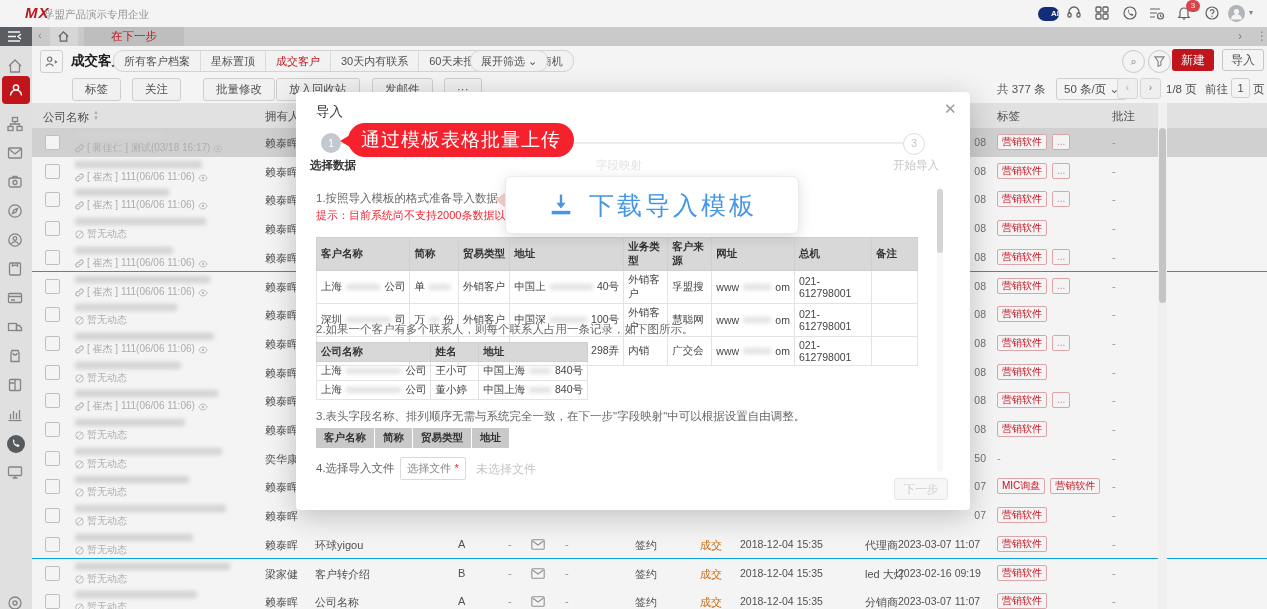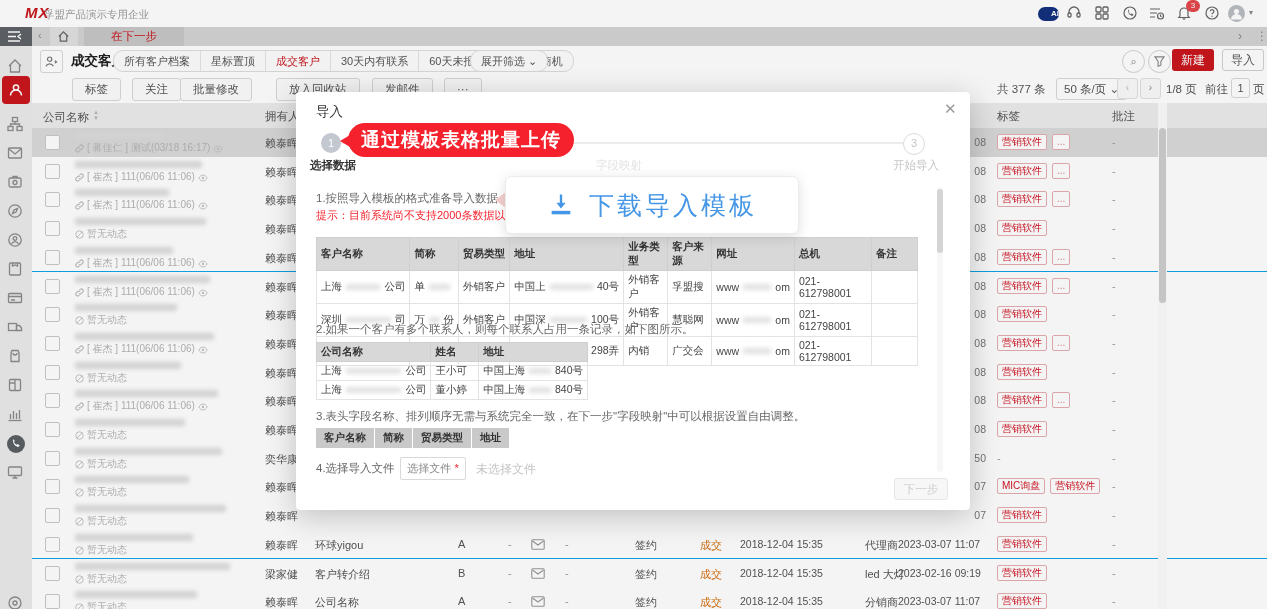--- a/index.html
+++ b/index.html
@@ -84,21 +84,21 @@
          box-shadow:0 6px 30px rgba(0,0,0,0.22);font-size:12px;color:#666;}
   .m{position:absolute;}
   #mtitle{left:20px;top:11px;font-size:13.5px;color:#333;}
   #mclose{left:648px;top:8px;font-size:15px;color:#999;}
   .stepline{top:50px;height:2px;background:#ececec;}
   .stepc{top:41px;width:20px;height:20px;border-radius:50%;text-align:center;line-height:20px;font-size:11px;}
   .stepc.s1{background:#c2c7d0;color:#fff;}
   .stepc.s3{background:#fff;border:1px solid #dcdcdc;color:#c5c5c5;line-height:18px;}
   .steplab{top:66px;font-size:11.5px;}
   #callout{left:52px;top:31px;width:226px;height:34px;background:#f5222d;border-radius:18px;color:#fff;
-           text-align:center;line-height:34px;font-size:19px;font-weight:bold;letter-spacing:1px;z-index:6;}
+           text-align:center;line-height:34px;font-size:19px;font-weight:normal;letter-spacing:1px;z-index:6;}
   #callout:before{content:"";position:absolute;left:-8px;top:12px;width:0;height:0;
                   border-top:6px solid transparent;border-bottom:6px solid transparent;border-right:10px solid #f5222d;}
   .instr{left:20px;font-size:11.5px;color:#666;}
   .bluelink{color:#4596e6;}
   #hint{left:20px;top:116px;font-size:11px;color:#f5222d;}
   #dlcard{left:209px;top:84px;width:292px;height:56px;background:#fff;border:1px solid #ebebeb;border-radius:6px;
           box-shadow:0 3px 14px rgba(0,0,0,0.13);z-index:7;display:flex;align-items:center;justify-content:center;gap:14px;}
   #dlcard .big{font-size:25px;color:#4596e6;letter-spacing:3px;}
   #dlarrow{position:absolute;left:199px;top:100px;width:0;height:0;border-top:8px solid transparent;
            border-bottom:8px solid transparent;border-right:11px solid #f6cfcf;z-index:7;}
@@ -296,21 +296,21 @@
   <span class="abs pselect" style="left:1056px"><span>50 条/页</span> ⌄</span>
   <span class="abs pnav" style="left:1117px">‹</span>
   <span class="abs pnav" style="left:1140px;color:#888">›</span>
   <span class="abs pag" style="left:1166px">1/8 页</span>
 
   <span class="abs pag" style="left:1205px;top:7px;left:1205px">前往</span>
   <input class="abs pinput" style="left: 1231px;" value="1">
   <span class="abs pag" style="left:1253px">页</span>
 <div class="abs abtn" style="left:72px">标签</div>
     <div class="abs abtn" style="left:132px">关注</div>
-    <div class="abs abtn" style="left:180px">批量修改</div>
+    <div class="abs abtn" style="left:203px">批量修改</div>
     <div class="abs abtn" style="left:276px">放入回收站</div>
     <div class="abs abtn" style="left:372px">发邮件</div>
     <div class="abs abtn" style="left:444px">···</div>
   </div>
 
 <div class="abs" id="thead">
   <div class="ckb" style="top:5px"></div>
   <span class="abs" style="left:43px;top:6px"><span>公司名称</span><span class="sorticons">▲<br>▼</span></span>
   <span class="abs" style="left:265px;top:6px">拥有人</span>
   <span class="abs" style="left:997px;top:6px">标签</span>

